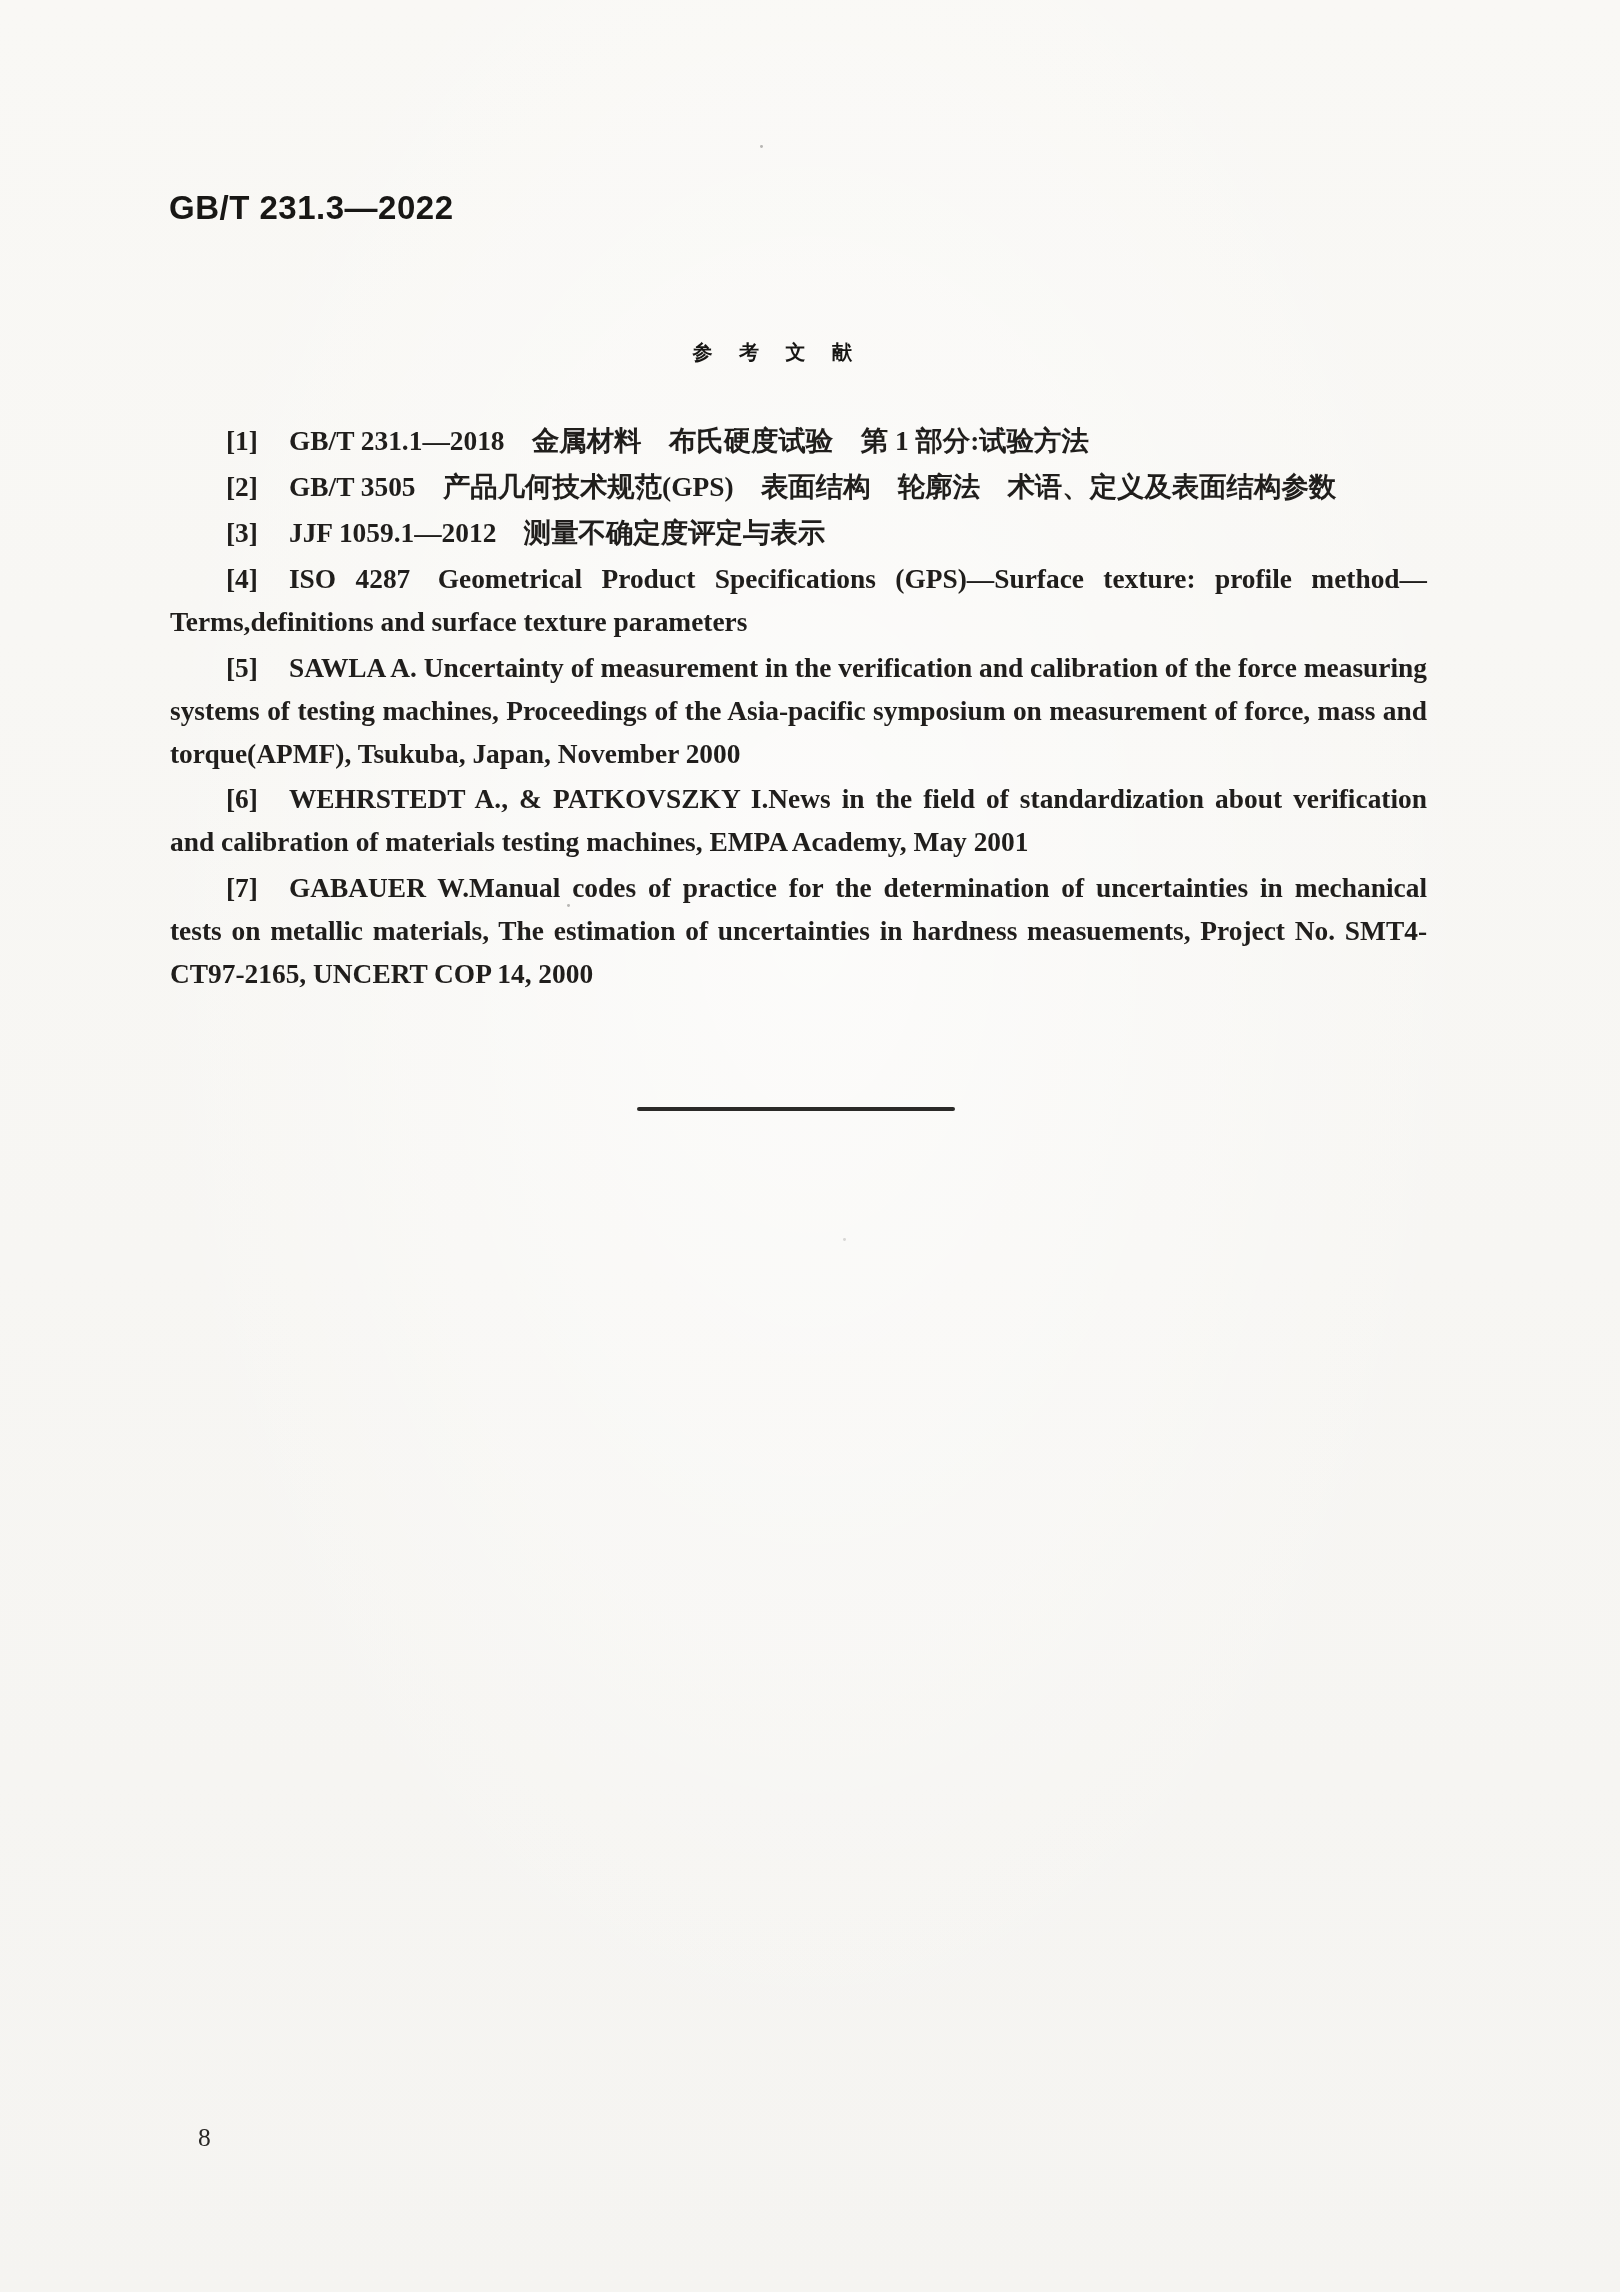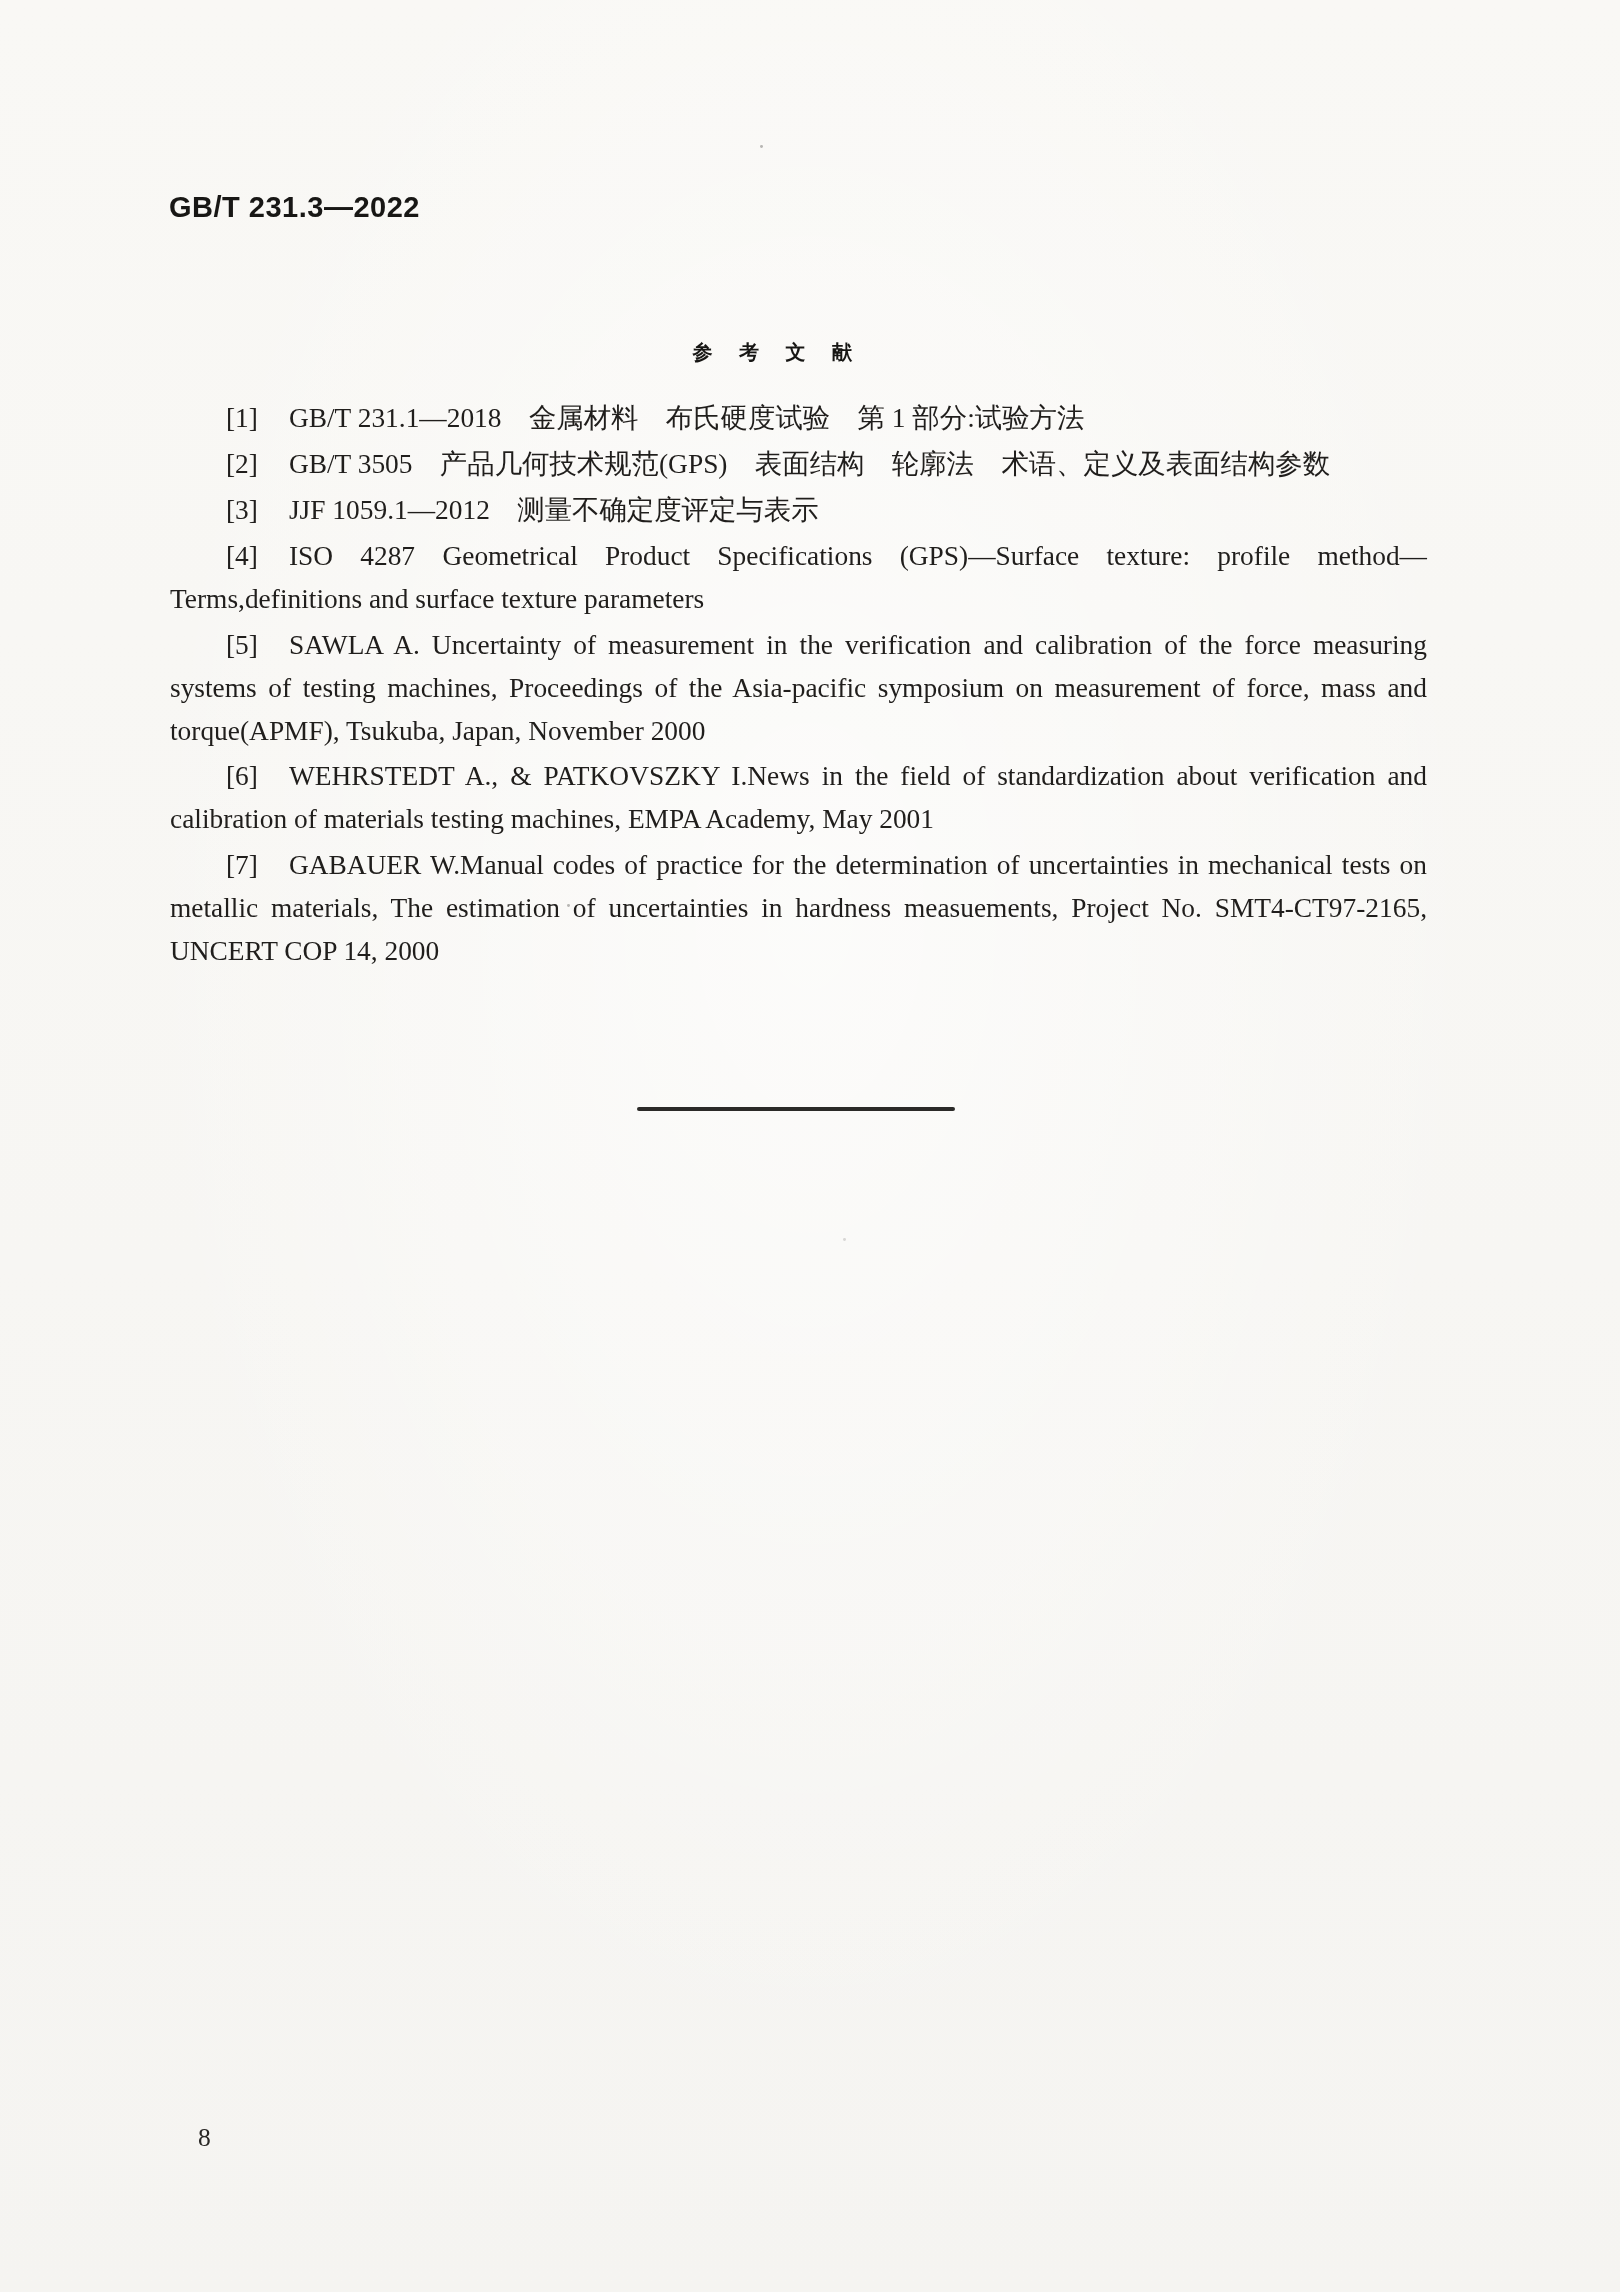--- a/index.html
+++ b/index.html
@@ -18,46 +18,47 @@
     overflow: hidden;
     color: #1f1d1b;
     font-family: "Liberation Serif", "DejaVu Serif", serif;
   }
   .doc-code {
     position: absolute;
     left: 169px;
     top: 192px;
     font-family: "Liberation Sans", "DejaVu Sans", sans-serif;
     font-weight: 700;
-    font-size: 29px;
+    font-size: 33px;
     line-height: 31px;
     letter-spacing: 0.5px;
     color: #181715;
   }
   .ref-title {
     position: absolute;
     left: 157px;
     top: 333px;
     width: 1257px;
     text-align: center;
     font-weight: 700;
     font-size: 20px;
     line-height: 39px;
     letter-spacing: 26.5px;
     color: #171614;
   }
   .refs {
     position: absolute;
     left: 170px;
-    top: 397px;
+    top: 420px;
     width: 1257px;
     font-size: 27.4px;
     line-height: 43px;
     text-align: justify;
     color: #201e1c;
+    font-weight: bold;
   }
   .refs p.ref-item {
     margin: 0 0 2.9px 0;
     text-indent: 56px;
   }
   .ref-gap {
     display: inline-block;
     width: 31px;
   }
   .end-rule {

